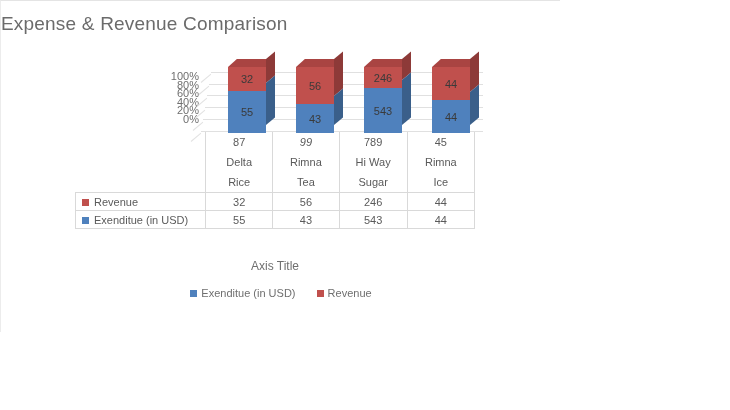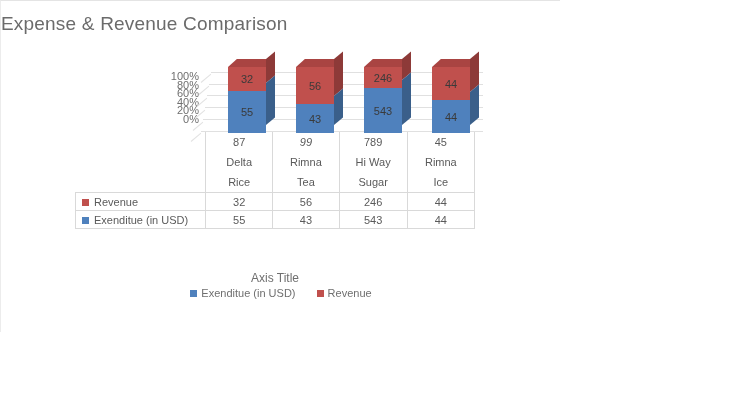--- a/index.html
+++ b/index.html
@@ -173,21 +173,21 @@
     margin-right: 5px;
     vertical-align: baseline;
   }
   .sw-red { background: #c0504d; }
   .sw-blue { background: #4f81bd; }
 
   
   #axis-title {
     position: absolute;
     left: 74px;
-    top: 270px;
+    top: 258px;
     width: 400px;
     text-align: center;
     font-size: 12px;
     color: #6f6f6f;
   }
 
   
   #chart-legend {
     position: absolute;
     left: 0;

